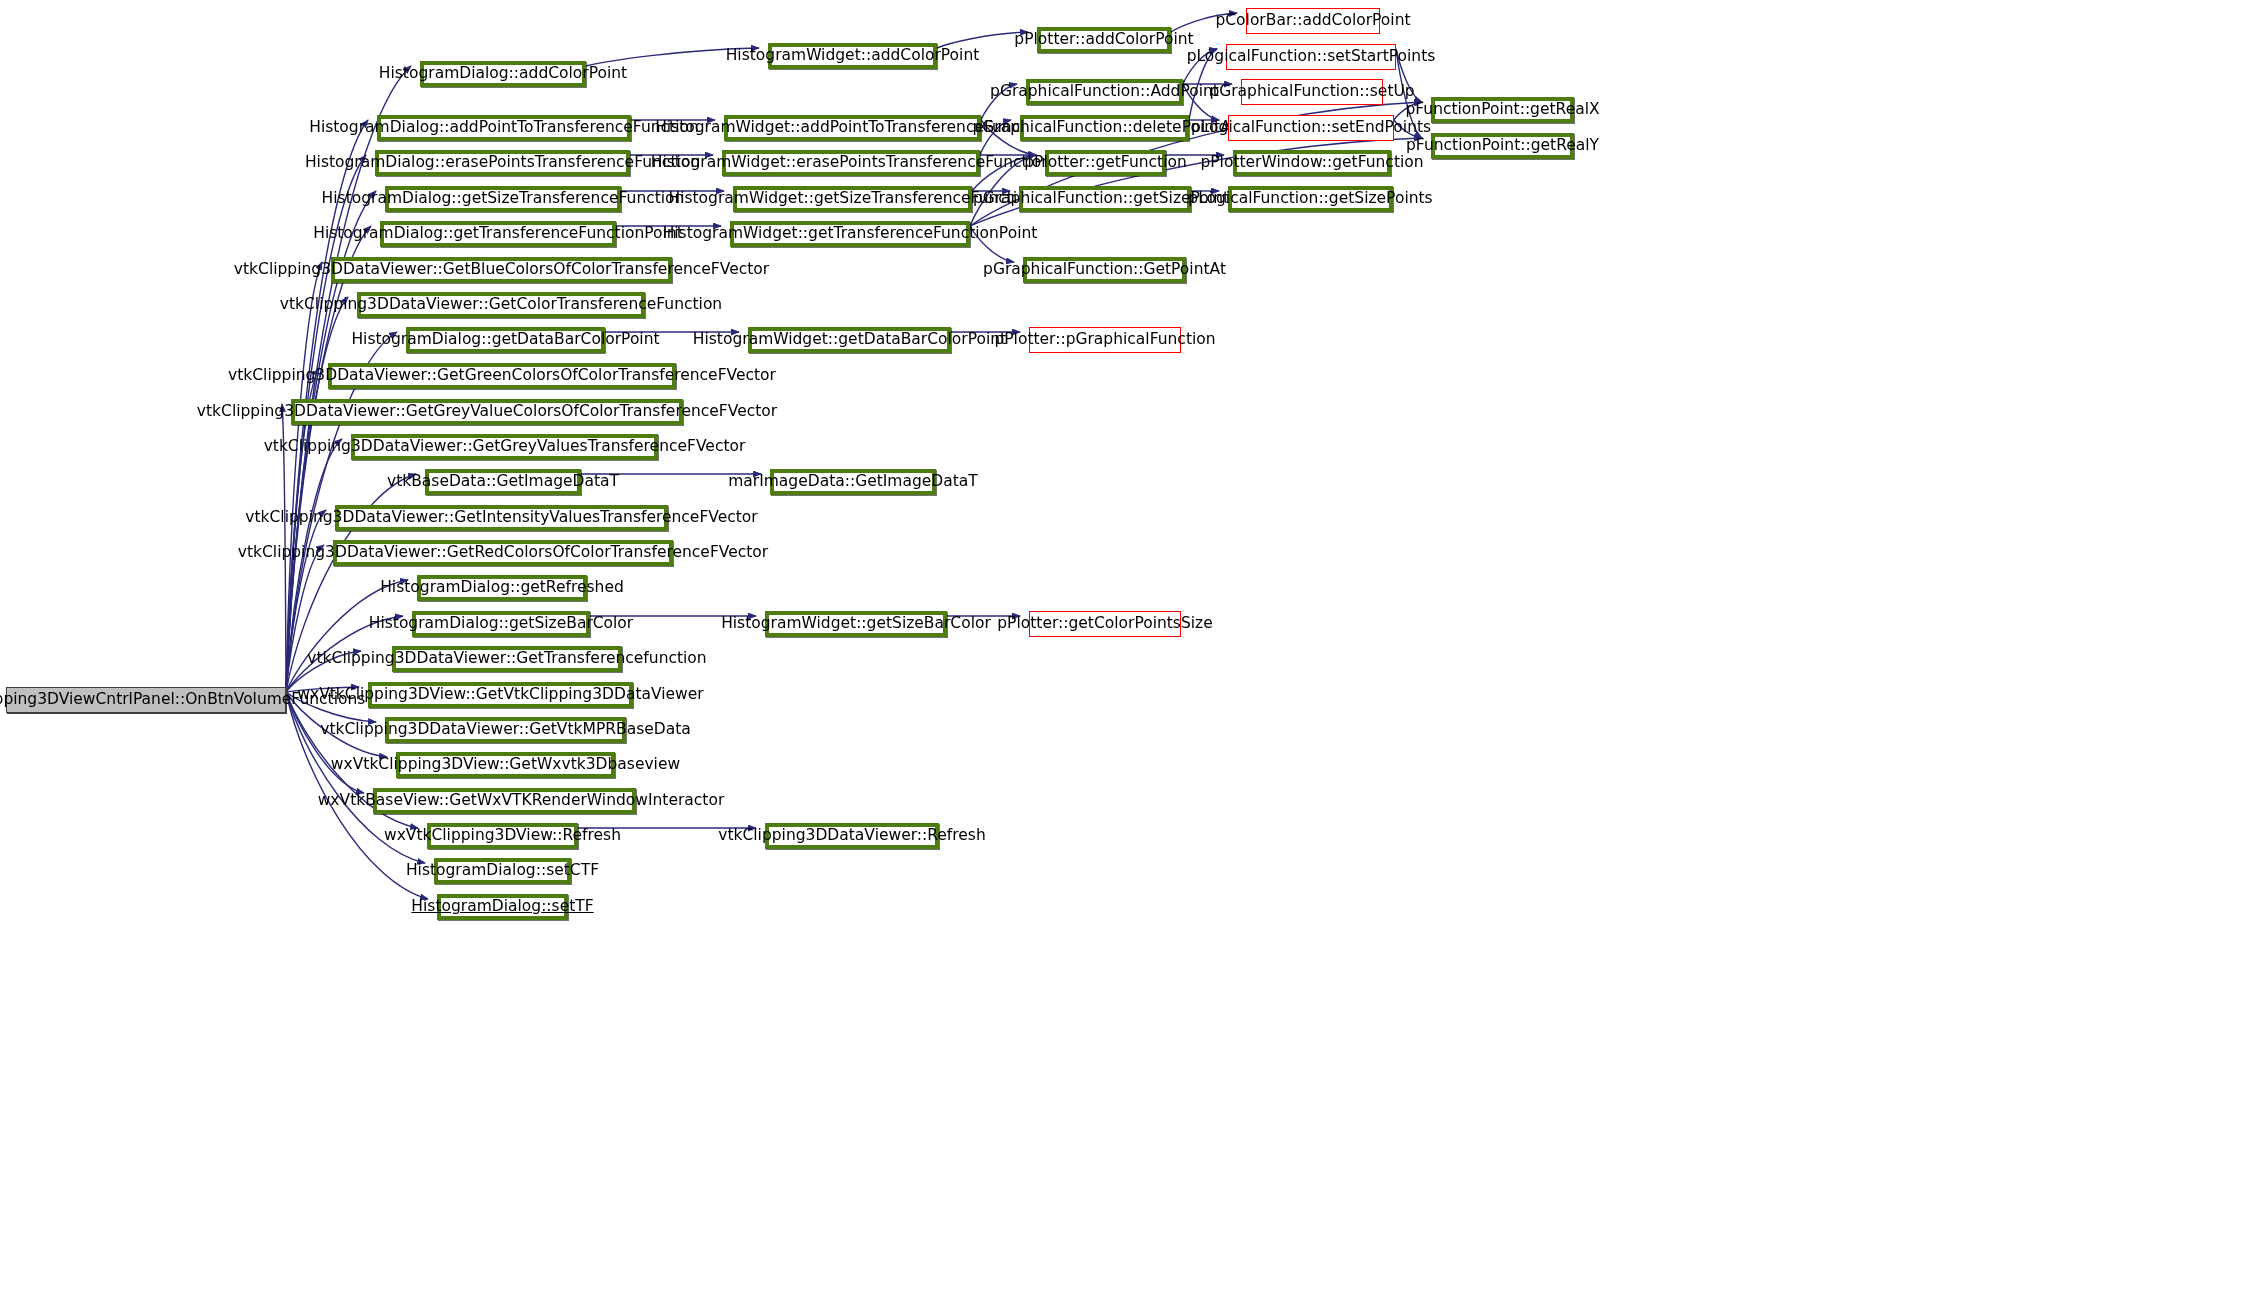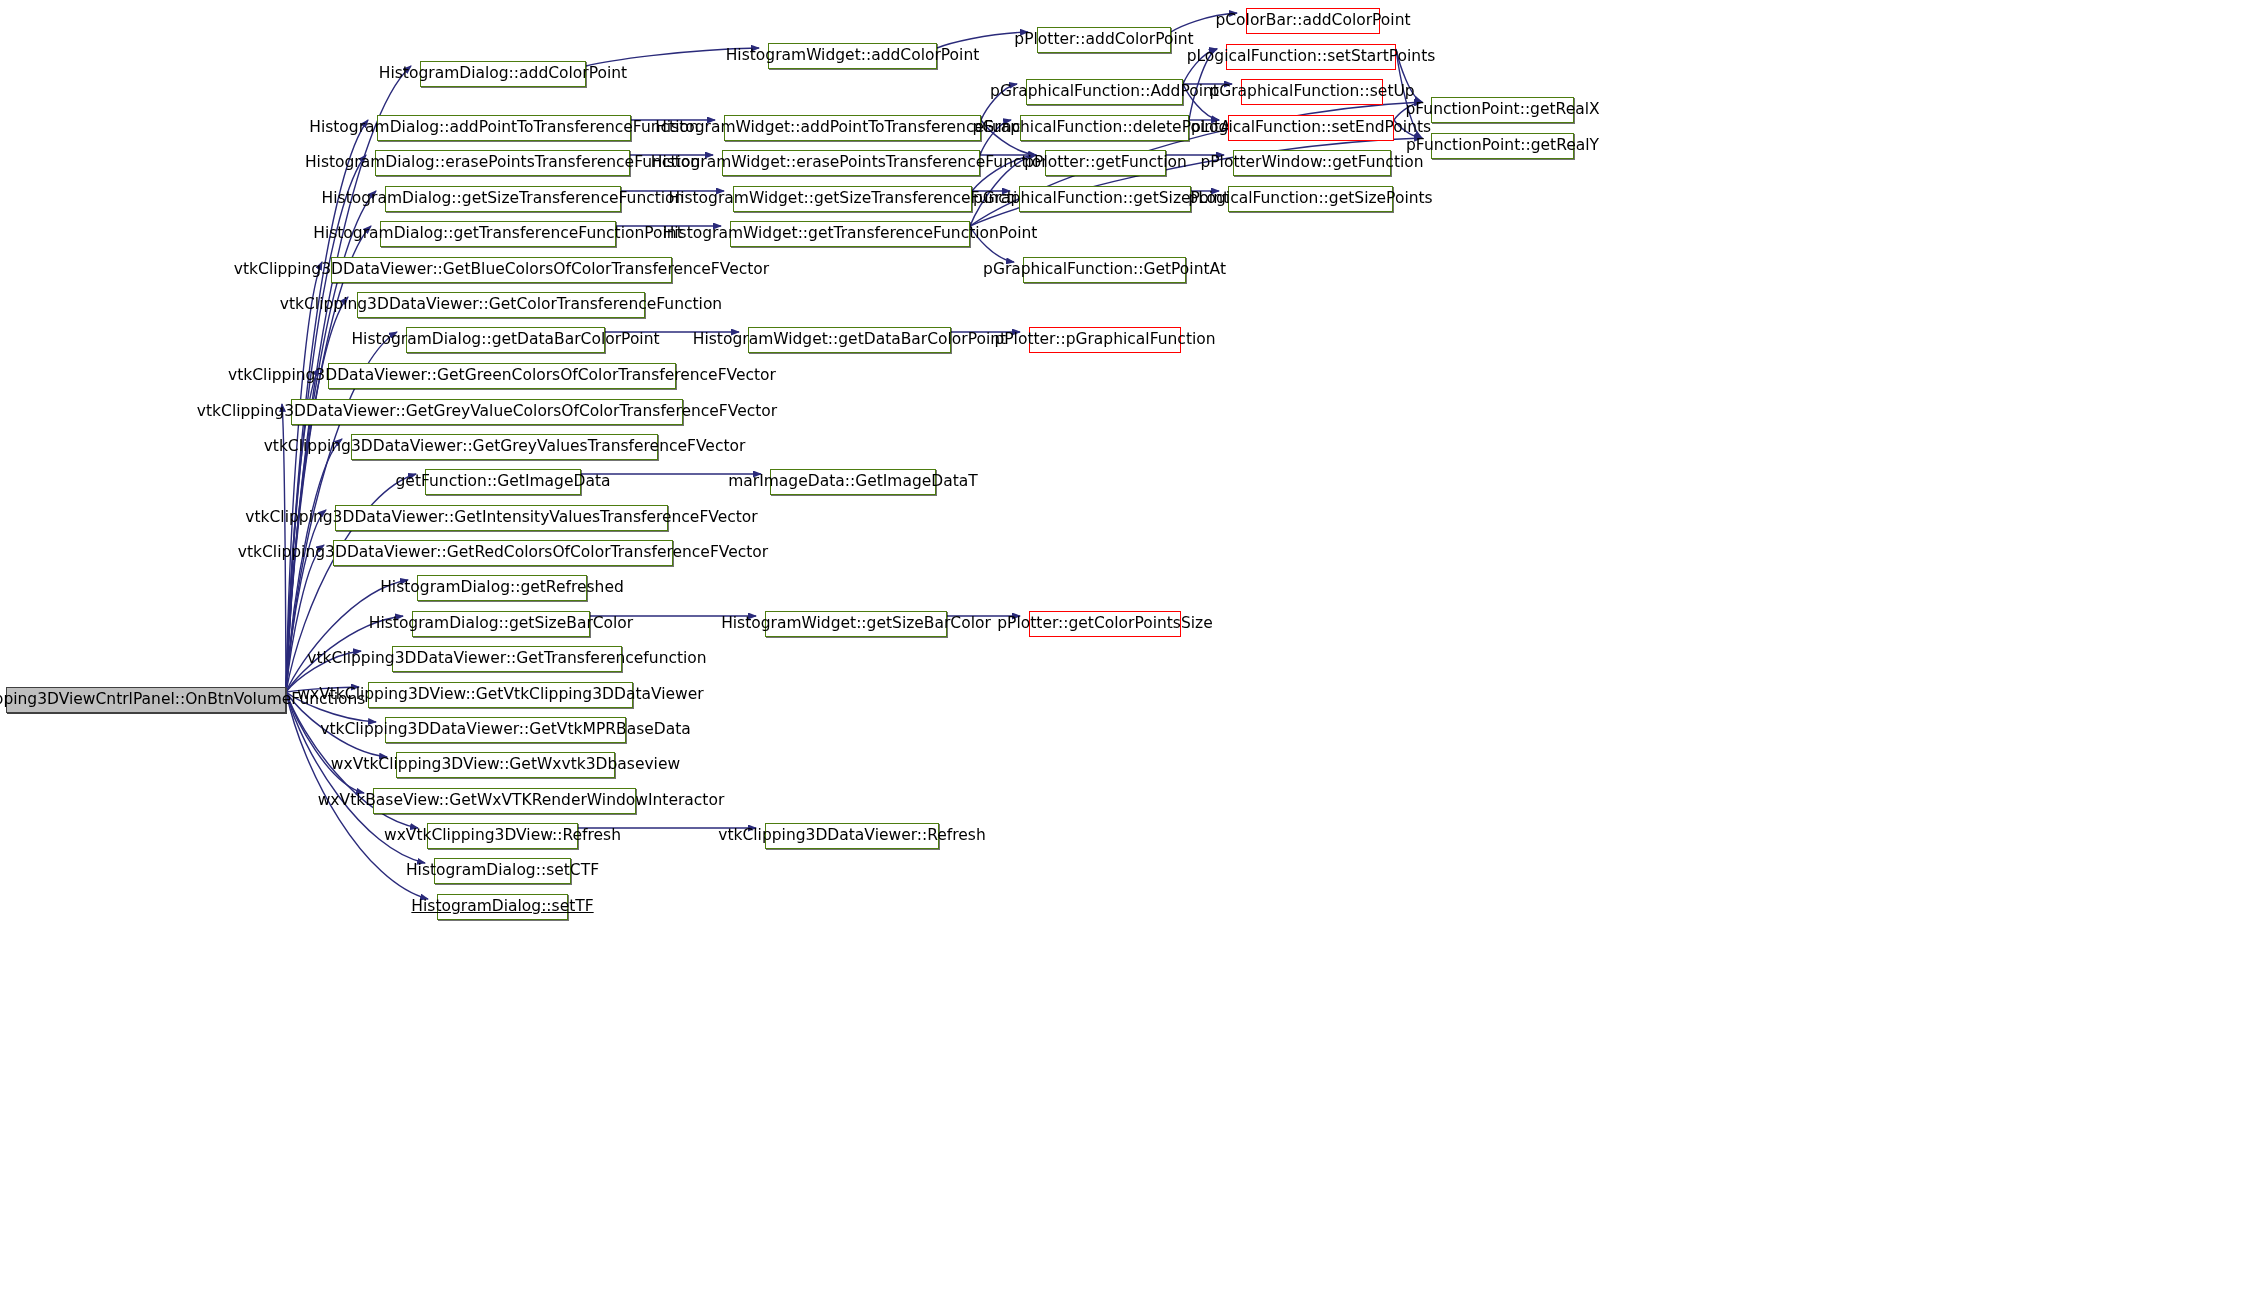--- a/index.html
+++ b/index.html
@@ -29,21 +29,21 @@
     padding:0 7px;
     z-index:3;
     margin-top:8px;
   }
   .node.root{
     background:#bfbfbf;
     border:1px solid #404040;
     box-shadow:1px 1px 0 #404040;
   }
   .node.red{ border:1.5px solid #ff0000; }
-  .node.grayb{ border:1px solid #4d7c0f; box-shadow:1px 1px 0 rgba(0,0,0,.55);}
+  .node.grayb{ border:4px solid #4d7c0f; box-shadow:1px 1px 0 rgba(0,0,0,.55);}
 </style>
 </head>
 <body>
 
 <div id="canvas">
   <svg id="edges" xmlns="http://www.w3.org/2000/svg">
     <defs>
       <marker id="arrow" markerWidth="9" markerHeight="7" refX="8" refY="3.5" orient="auto" markerUnits="userSpaceOnUse">
         <path d="M0,0 L9,3.5 L0,7 z" fill="#2a2a7a"></path>
       </marker>
@@ -115,21 +115,21 @@
       <div class="node grayb" style="left: 377px; top: 107px; width: 254px;">HistogramDialog::addPointToTransferenceFunction</div>
       <div class="node grayb" style="left: 375px; top: 142px; width: 255px;">HistogramDialog::erasePointsTransferenceFunction</div>
       <div class="node grayb" style="left: 385px; top: 178px; width: 236px;">HistogramDialog::getSizeTransferenceFunction</div>
       <div class="node grayb" style="left: 380px; top: 213px; width: 236px;">HistogramDialog::getTransferenceFunctionPoint</div>
       <div class="node grayb" style="left: 331px; top: 249px; width: 341px;">vtkClipping3DDataViewer::GetBlueColorsOfColorTransferenceFVector</div>
       <div class="node grayb" style="left: 357px; top: 284px; width: 288px;">vtkClipping3DDataViewer::GetColorTransferenceFunction</div>
       <div class="node grayb" style="left: 406px; top: 319px; width: 199px;">HistogramDialog::getDataBarColorPoint</div>
       <div class="node grayb" style="left: 328px; top: 355px; width: 348px;">vtkClipping3DDataViewer::GetGreenColorsOfColorTransferenceFVector</div>
       <div class="node grayb" style="left: 291px; top: 391px; width: 392px;">vtkClipping3DDataViewer::GetGreyValueColorsOfColorTransferenceFVector</div>
       <div class="node grayb" style="left: 351px; top: 426px; width: 307px;">vtkClipping3DDataViewer::GetGreyValuesTransferenceFVector</div>
-      <div class="node grayb" style="left: 425px; top: 461px; width: 156px;">getFunction::GetImageData</div>
+      <div class="node grayb" style="left: 425px; top: 461px; width: 156px;">vtkBaseData::GetImageDataT</div>
       <div class="node grayb" style="left: 335px; top: 497px; width: 333px;">vtkClipping3DDataViewer::GetIntensityValuesTransferenceFVector</div>
       <div class="node grayb" style="left: 333px; top: 532px; width: 340px;">vtkClipping3DDataViewer::GetRedColorsOfColorTransferenceFVector</div>
       <div class="node grayb" style="left: 417px; top: 567px; width: 170px;">HistogramDialog::getRefreshed</div>
       <div class="node grayb" style="left: 412px; top: 603px; width: 178px;">HistogramDialog::getSizeBarColor</div>
       <div class="node grayb" style="left: 392px; top: 638px; width: 230px;">vtkClipping3DDataViewer::GetTransferencefunction</div>
       <div class="node grayb" style="left: 368px; top: 674px; width: 265px;">wxVtkClipping3DView::GetVtkClipping3DDataViewer</div>
       <div class="node grayb" style="left: 385px; top: 709px; width: 241px;">vtkClipping3DDataViewer::GetVtkMPRBaseData</div>
       <div class="node grayb" style="left: 396px; top: 744px; width: 219px;">wxVtkClipping3DView::GetWxvtk3Dbaseview</div>
       <div class="node grayb" style="left: 373px; top: 780px; width: 263px; padding-left: 40px;">wxVtkBaseView::GetWxVTKRenderWindowInteractor</div>
       <div class="node grayb" style="left: 427px; top: 815px; width: 151px;">wxVtkClipping3DView::Refresh</div>

